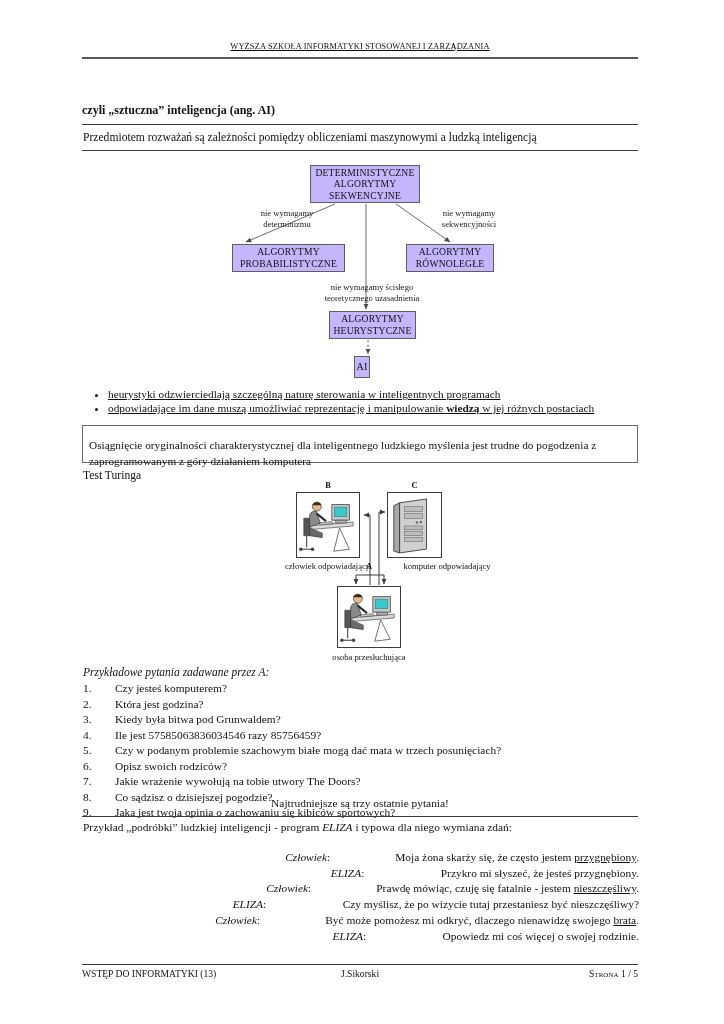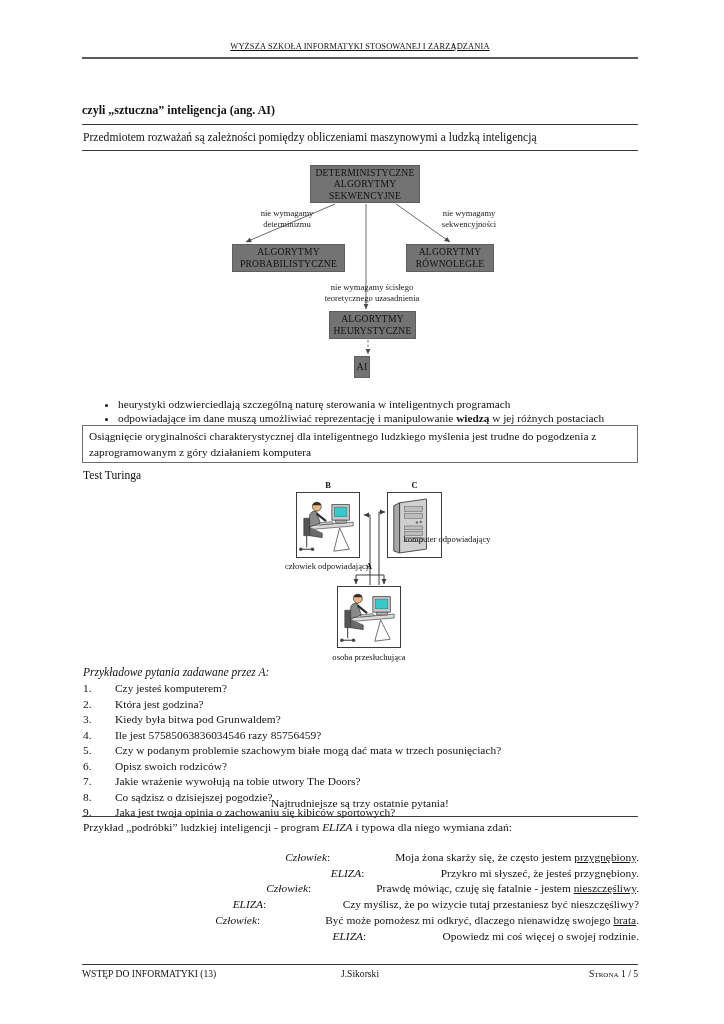--- a/index.html
+++ b/index.html
@@ -94,21 +94,21 @@
     left: 0;
     top: 0;
     width: 724px;
     height: 1024px;
     pointer-events: none;
   }
   .dbox {
     position: absolute;
     border: 1px solid #5e5e5e;
     box-sizing: border-box;
-    background: #737373;
+    background: #c4b5fd;
     display: flex;
     flex-direction: column;
     align-items: center;
     justify-content: center;
     font-size: 9.6px;
     line-height: 11.6px;
     font-variant: small-caps;
     text-transform: uppercase;
     letter-spacing: 0.2px;
     white-space: nowrap;
@@ -134,32 +134,32 @@
 
   
   .bullets {
     position: absolute;
     left: 90px;
     top: 388px;
     width: 548px;
     font-size: 11.3px;
   }
   .bullets li { margin-bottom: 2px; }
-  .bullets ul { margin: 10px; padding-left: 18px; }
+  .bullets ul { margin: 0; padding-left: 18px; text-decoration: underline; }
 
   
   .callout {
     position: absolute;
     left: 82px;
     top: 425px;
     width: 556px;
     height: 38px;
     border: 1px solid #6b6b6b;
     box-sizing: border-box;
-    padding: 3px 6px;
+    padding: 12px 6px;
     font-size: 11.3px;
     line-height: 15.5px;
   }
 
   .section-head {
     position: absolute;
     left: 83px;
     top: 469px;
     font-size: 11.6px;
   }
@@ -186,21 +186,21 @@
   #tag-c { left: 387px; top: 481px; width: 55px; }
   #tag-a { left: 337px; top: 562px; width: 64px; }
 
   .pic-cap {
     position: absolute;
     font-size: 8.6px;
     text-align: center;
     white-space: nowrap;
   }
   #cap-b { left: 255px; top: 561px; width: 145px; }
-  #cap-c { left: 372px; top: 534px; width: 150px; }
+  #cap-c { left: 372px; top: 561px; width: 150px; }
   #cap-a { left: 309px; top: 652px; width: 120px; }
 
   
   .q-head {
     position: absolute;
     left: 83px;
     top: 666px;
     font-size: 11.5px;
     font-style: italic;
   }

